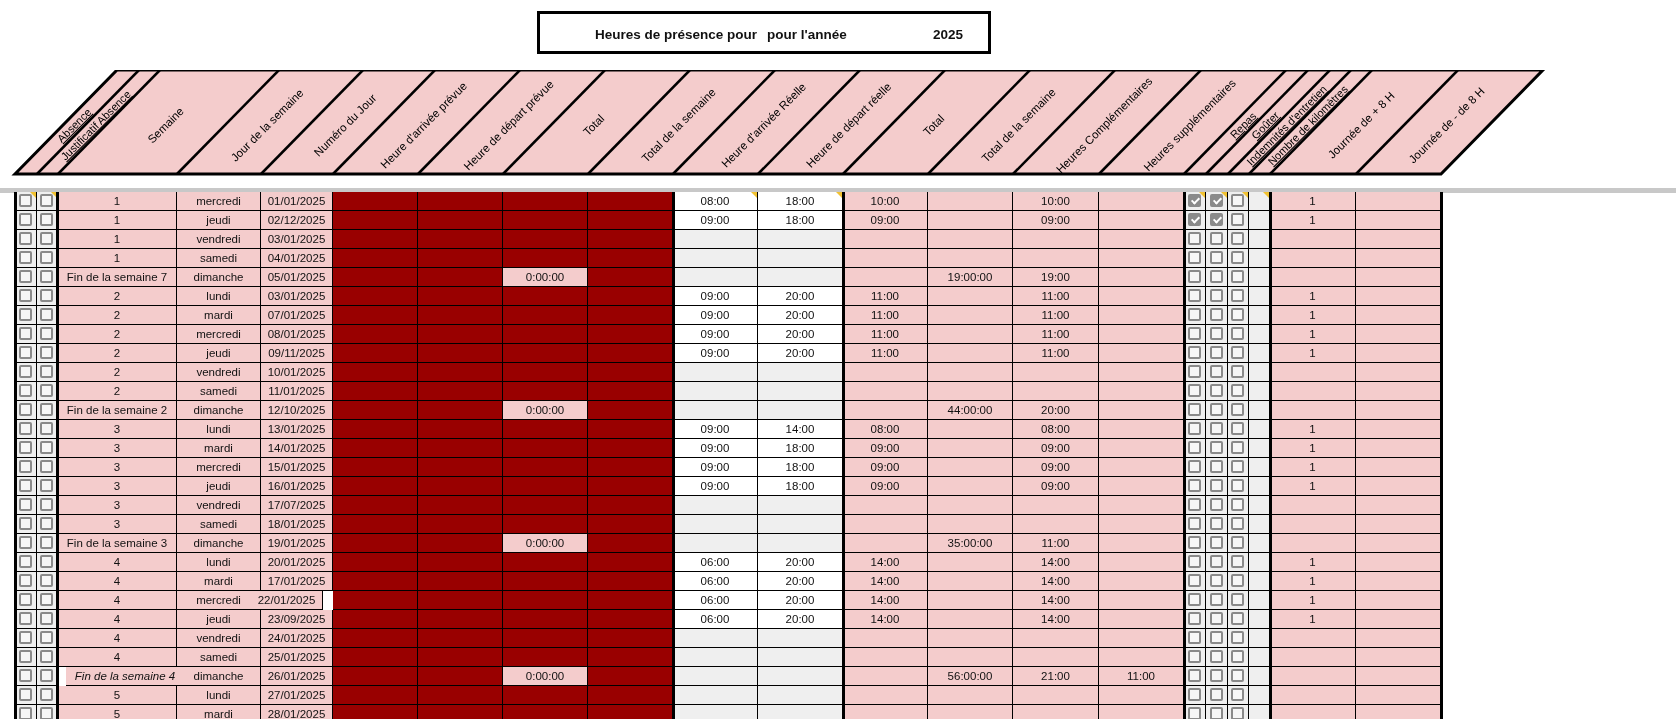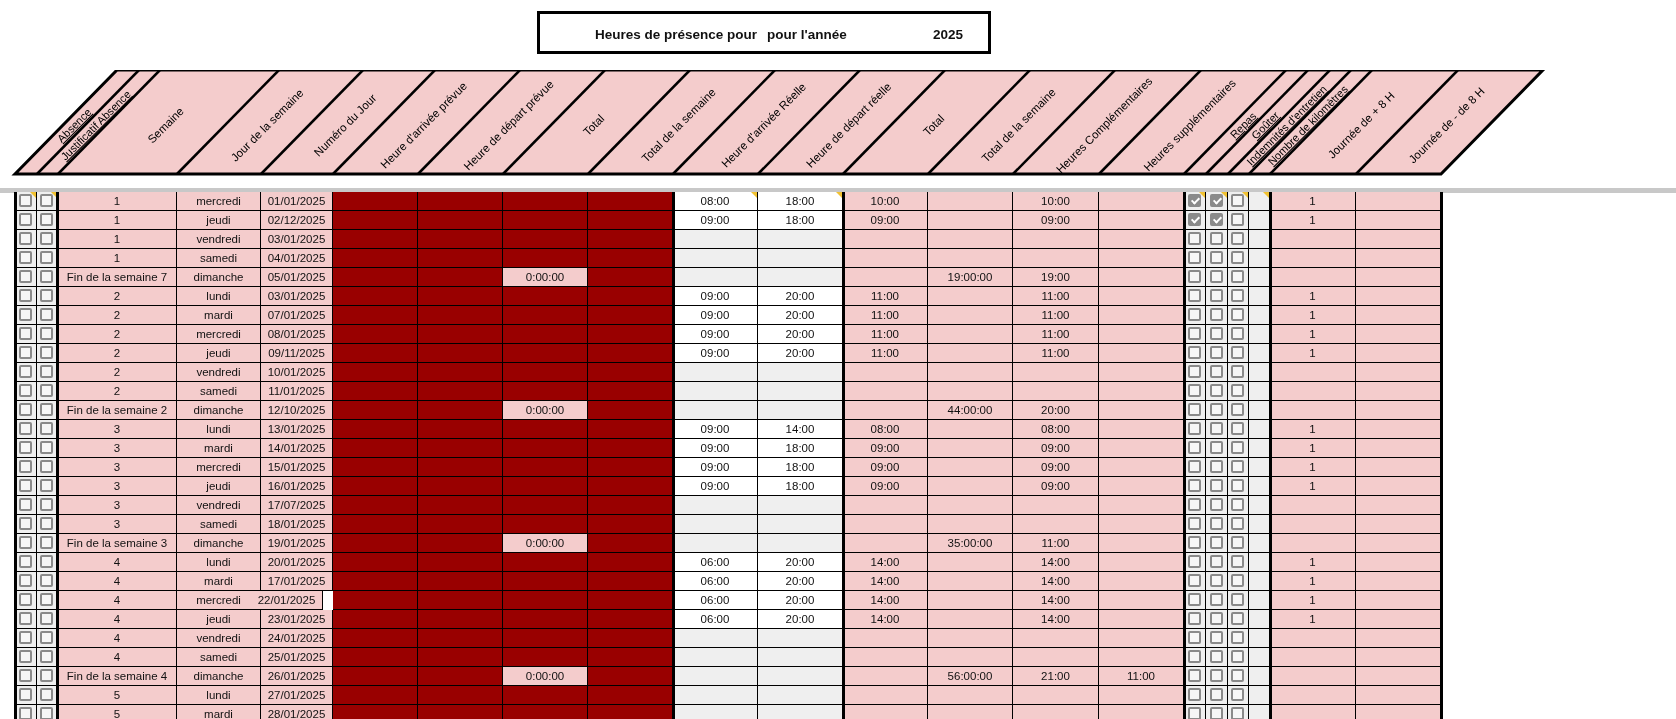--- a/index.html
+++ b/index.html
@@ -813,21 +813,21 @@
     </div>
     <div class="row" style="top: 418px;">
       <div class="cell cbcell" style="left: 0px; width: 22px;">
         <div class="cb"></div>
       </div>
       <div class="cell cbcell" style="left: 22px; width: 21px;">
         <div class="cb"></div>
       </div>
       <div class="cell pink" style="left: 43px; width: 119px;">4</div>
       <div class="cell pink" style="left: 162px; width: 84px;">jeudi</div>
-      <div class="cell pink" style="left: 246px; width: 72px;">23/01/2025</div>
+      <div class="cell pink" style="left: 246px; width: 72px;">23/09/2025</div>
       <div class="cell red" style="left: 318px; width: 85px;"></div>
       <div class="cell red" style="left: 403px; width: 85px;"></div>
       <div class="cell red" style="left: 488px; width: 85px;"></div>
       <div class="cell red" style="left: 573px; width: 85px;"></div>
       <div class="cell white" style="left: 658px; width: 85px;">06:00</div>
       <div class="cell white" style="left: 743px; width: 85px;">20:00</div>
       <div class="cell pink" style="left: 828px; width: 85px;">14:00</div>
       <div class="cell pink" style="left: 913px; width: 85px;"></div>
       <div class="cell pink" style="left: 998px; width: 86px;">14:00</div>
       <div class="cell pink" style="left: 1084px; width: 85px;"></div>
@@ -910,21 +910,21 @@
       <div class="cell pink" style="left: 1255px; width: 86px;"></div>
       <div class="cell pink" style="left: 1341px; width: 85px;"></div>
     </div>
     <div class="row" style="top: 475px;">
       <div class="cell cbcell" style="left: 0px; width: 22px;">
         <div class="cb"></div>
       </div>
       <div class="cell cbcell" style="left: 22px; width: 21px;">
         <div class="cb"></div>
       </div>
-      <div class="cell pink" style="left: 43px; width: 119px;">Fin de la semaine 4</div>
+      <div class="cell pink" style="left: 51px; width: 119px; font-style: italic;">Fin de la semaine 4</div>
       <div class="cell pink" style="left: 162px; width: 84px;">dimanche</div>
       <div class="cell pink" style="left: 246px; width: 72px;">26/01/2025</div>
       <div class="cell red" style="left: 318px; width: 85px;"></div>
       <div class="cell red" style="left: 403px; width: 85px;"></div>
       <div class="cell pink" style="left: 488px; width: 85px;">0:00:00</div>
       <div class="cell red" style="left: 573px; width: 85px;"></div>
       <div class="cell gray" style="left: 658px; width: 85px;"></div>
       <div class="cell gray" style="left: 743px; width: 85px;"></div>
       <div class="cell pink" style="left: 828px; width: 85px;"></div>
       <div class="cell pink" style="left: 913px; width: 85px;">56:00:00</div>

